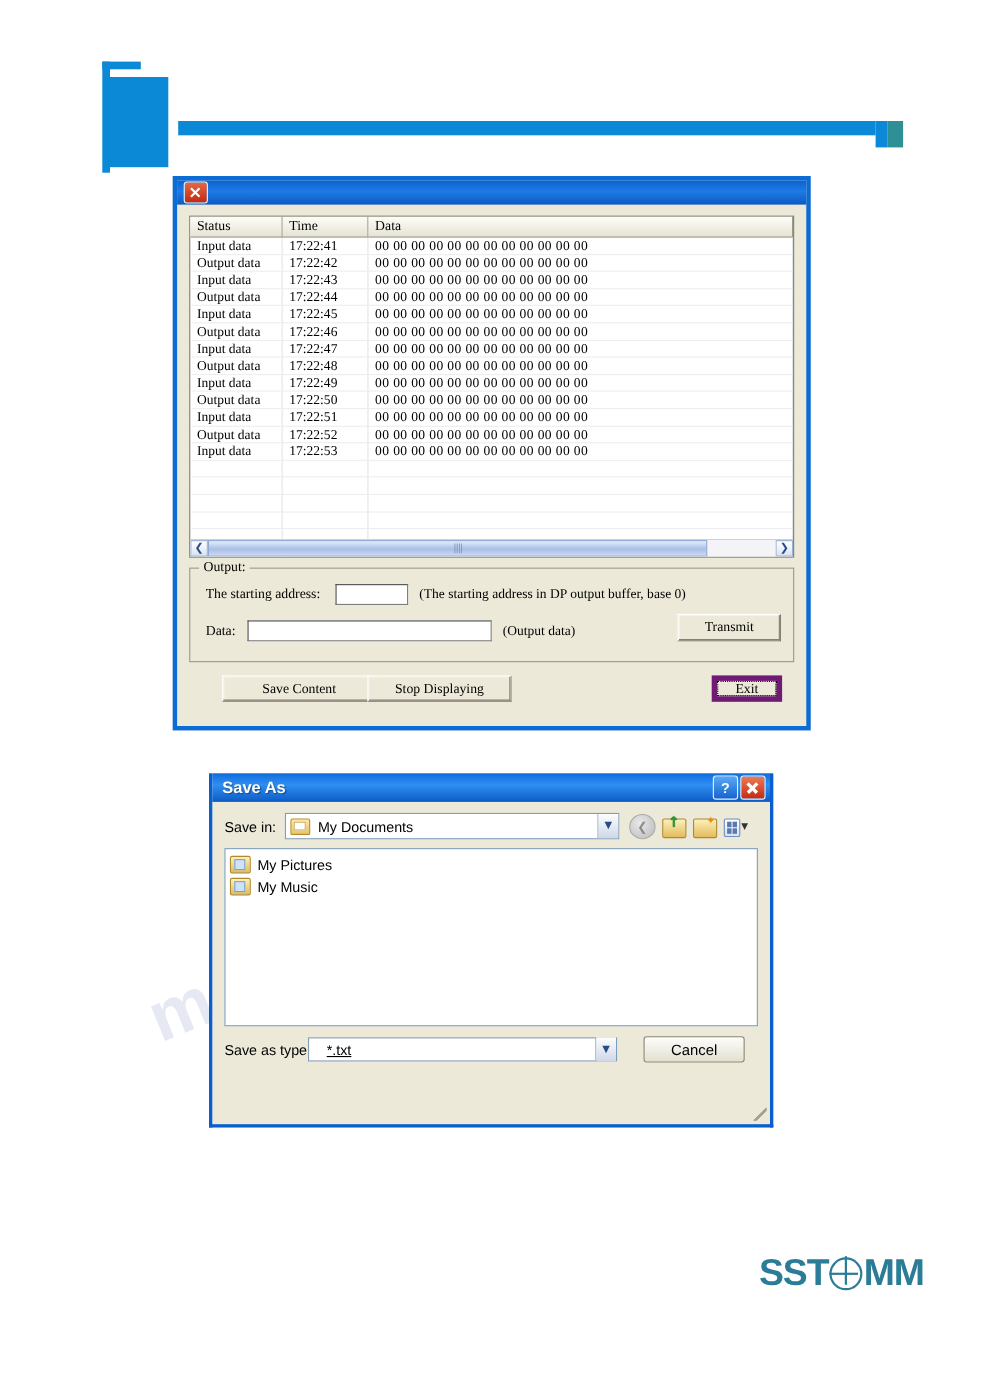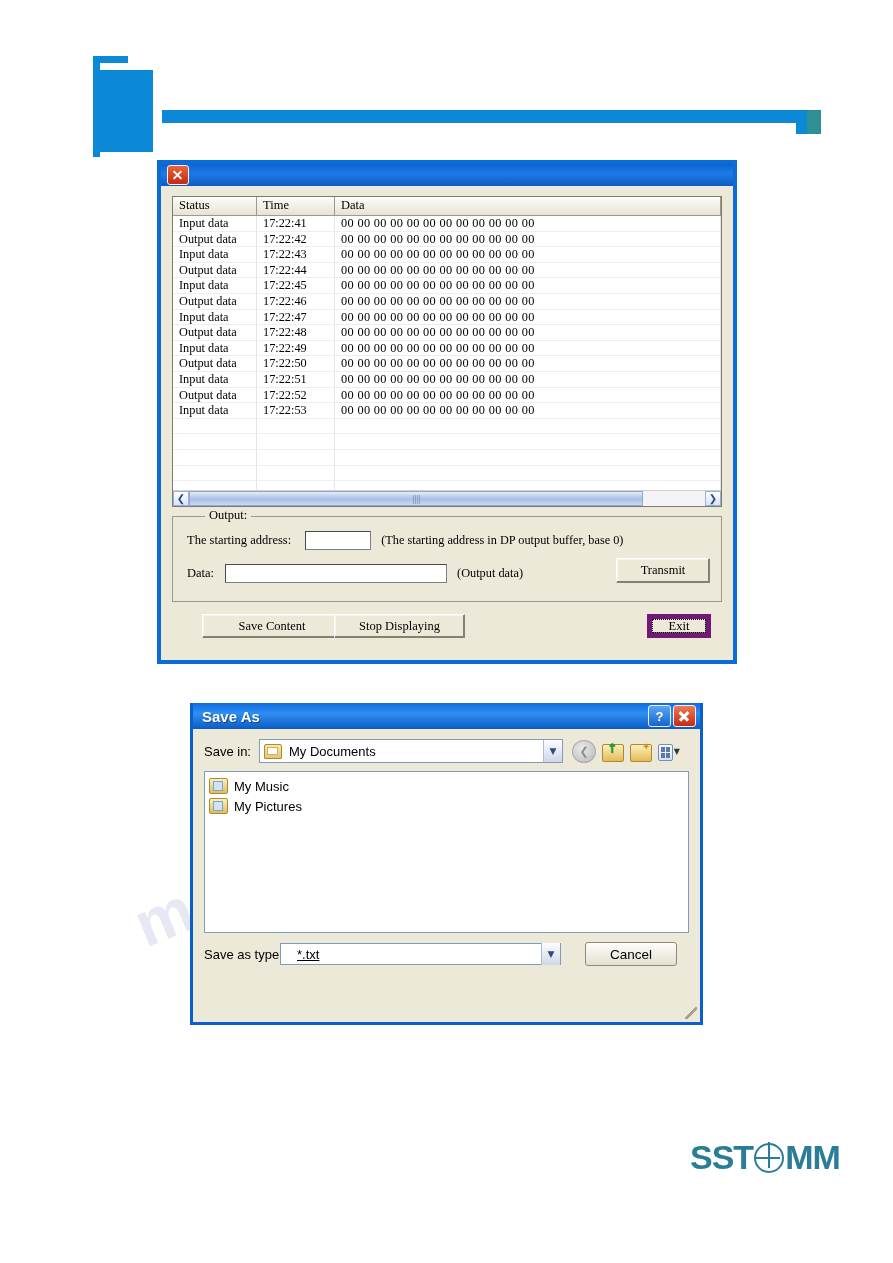--- a/index.html
+++ b/index.html
@@ -159,21 +159,21 @@
     margin-top: 9px;
     border: 1px solid #9a9a8c;
     position: relative;
     height: 86px;
     box-sizing: border-box;
   }
   #output-legend {
     position: absolute; left: 8px; top: -9px;
     background: #ece9d8;
     padding: 0 4px;
-    font-size: 12.5px; color: #000; margin-left: 24px;
+    font-size: 12.5px; color: #000;
   }
   .out-row { position: absolute; display: flex; align-items: center; }
   #row-address { left: 14px; top: 14px; }
   #row-data    { left: 14px; top: 47px; }
   .out-label { font-size: 12.5px; color: #000; white-space: nowrap; }
   .txtfield {
     background: #ffffff;
     border: 1px solid #7f7f7f;
     border-top-color: #4a4a4a; border-left-color: #4a4a4a;
     box-sizing: border-box;
@@ -625,25 +625,25 @@
               <span></span>
             </div>
           <span class="views-caret">▼</span>
         </div>
       </div>
     </div>
 
     <div id="file-listbox">
         <div class="file-item">
           <span class="fi-icon"></span>
-          <span class="fi-label">My Music</span>
+          <span class="fi-label">My Pictures</span>
         </div>
         <div class="file-item">
           <span class="fi-icon"></span>
-          <span class="fi-label">My Pictures</span>
+          <span class="fi-label">My Music</span>
         </div>
       </div>
 
 
     <div class="bottom-row">
       <span class="sa-label">Save as type:</span>
       <div class="sa-combo">
         <span class="val">*.txt</span>
         <span class="combo-arrow">▼</span>
       </div>

